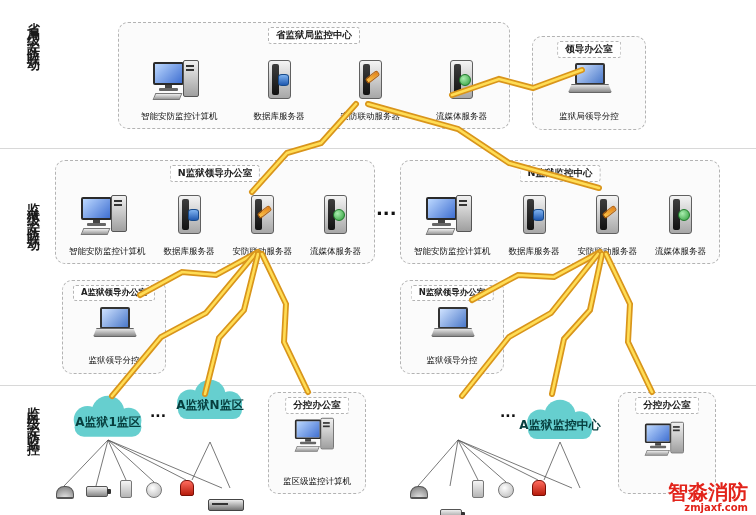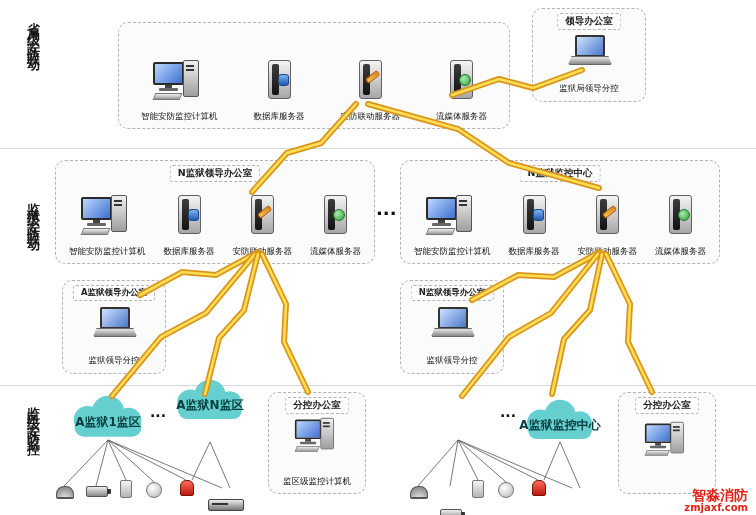--- a/index.html
+++ b/index.html
@@ -75,21 +75,21 @@
   .d-dvr::after{content:"";position:absolute;left:3px;top:3px;width:16px;height:2px;background:#333;}
 
   .dots{position:absolute;font-weight:700;color:#111;}
 
   .overlay{position:absolute;inset:0;pointer-events:none;}
   .fan{stroke:#555;stroke-width:.8;}
   .boltU{fill:none;stroke:#d9951b;stroke-width:6;stroke-linejoin:miter;stroke-linecap:round;}
   .boltO{fill:none;stroke:#ffdd55;stroke-width:2.6;stroke-linejoin:miter;stroke-linecap:round;}
 
   .watermark{position:absolute;right:8px;bottom:2px;text-align:right;line-height:1.05;}
-  .wm1{font-size:14px;font-weight:700;color:#e2231a;text-shadow:0 0 2px #fff,0 0 2px #fff;margin-top:16px;}
+  .wm1{font-size:20px;font-weight:700;color:#e2231a;text-shadow:0 0 2px #fff,0 0 2px #fff;margin-top:16px;}
   .wm2{font-size:10px;font-weight:700;color:#e2231a;text-shadow:0 0 2px #fff;}
 </style>
 </head>
 <body>
 
 <svg width="0" height="0" style="position:absolute">
   <defs>
     <g id="cloudsym">
       <circle cx="26" cy="30" r="16" fill="#66cfcf"></circle>
       <circle cx="50" cy="21" r="19" fill="#66cfcf"></circle>
@@ -102,20 +102,21 @@
 <div class="canvas">
 
   <div class="hr" style="top:148px"></div>
   <div class="hr" style="top:385px"></div>
 
   <div class="vlabel" style="left:24px;top:12px">省局级安防联动</div>
   <div class="vlabel" style="left:24px;top:192px">监狱级安防联动</div>
   <div class="vlabel" style="left:24px;top:396px">监区级安防监控</div>
 
   <div class="dashbox" style="left:118px;top:22px;width:390px;height:105px">
+    <div class="boxtitle">省监狱局监控中心</div>
     <div class="devrow">
       <div class="device">
         <div class="pc">
           <span class="mon"></span>
             <span class="stand"></span>
             <span class="base"></span>
             <span class="kb"></span>
           <span class="tower">
               <i></i>
             </span>
@@ -139,21 +140,21 @@
       <div class="device">
         <div class="server">
             <span class="front"></span>
             <span class="badge globe"></span>
           </div>
         <div class="devlabel">流媒体服务器</div>
       </div>
     </div>
   </div>
 
-  <div class="dashbox" style="left:532px;top:8px;width:112px;height:92px">
+  <div class="dashbox" style="left:532px;top:36px;width:112px;height:92px">
     <div class="boxtitle">领导办公室</div>
     <div style="position:absolute;left:0;right:0;top:26px;display:flex;justify-content:center">
       <div class="laptop">
           <span class="scr"></span>
           <span class="bas"></span>
         </div>
     </div>
     <div class="devlabel" style="position:absolute;left:0;right:0;bottom:6px;text-align:center">监狱局领导分控</div>
   </div>
 

